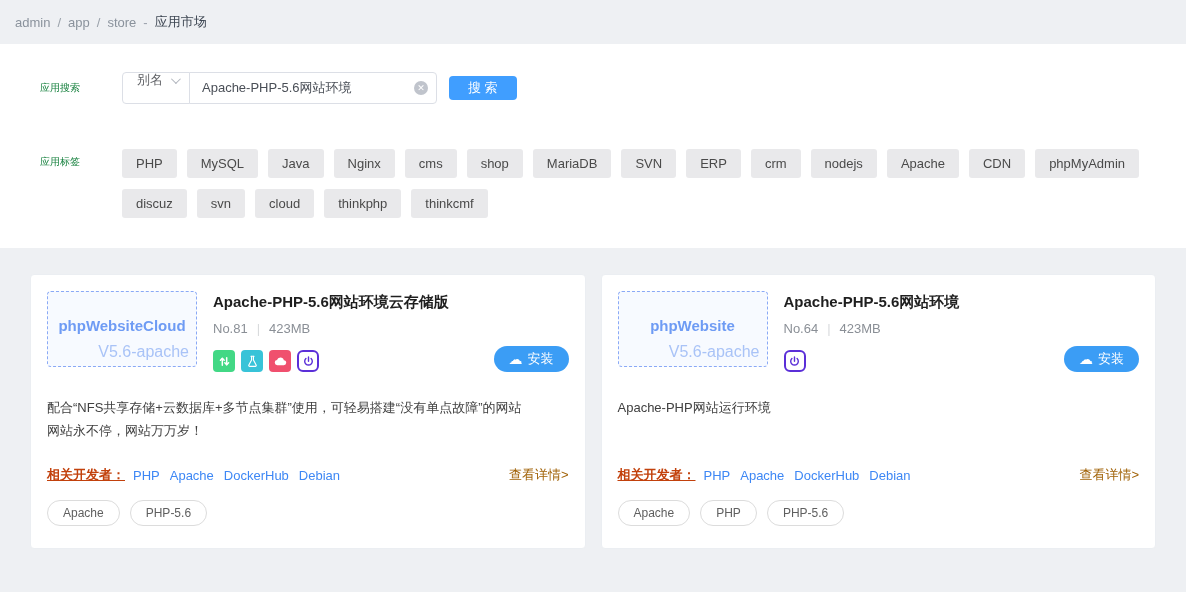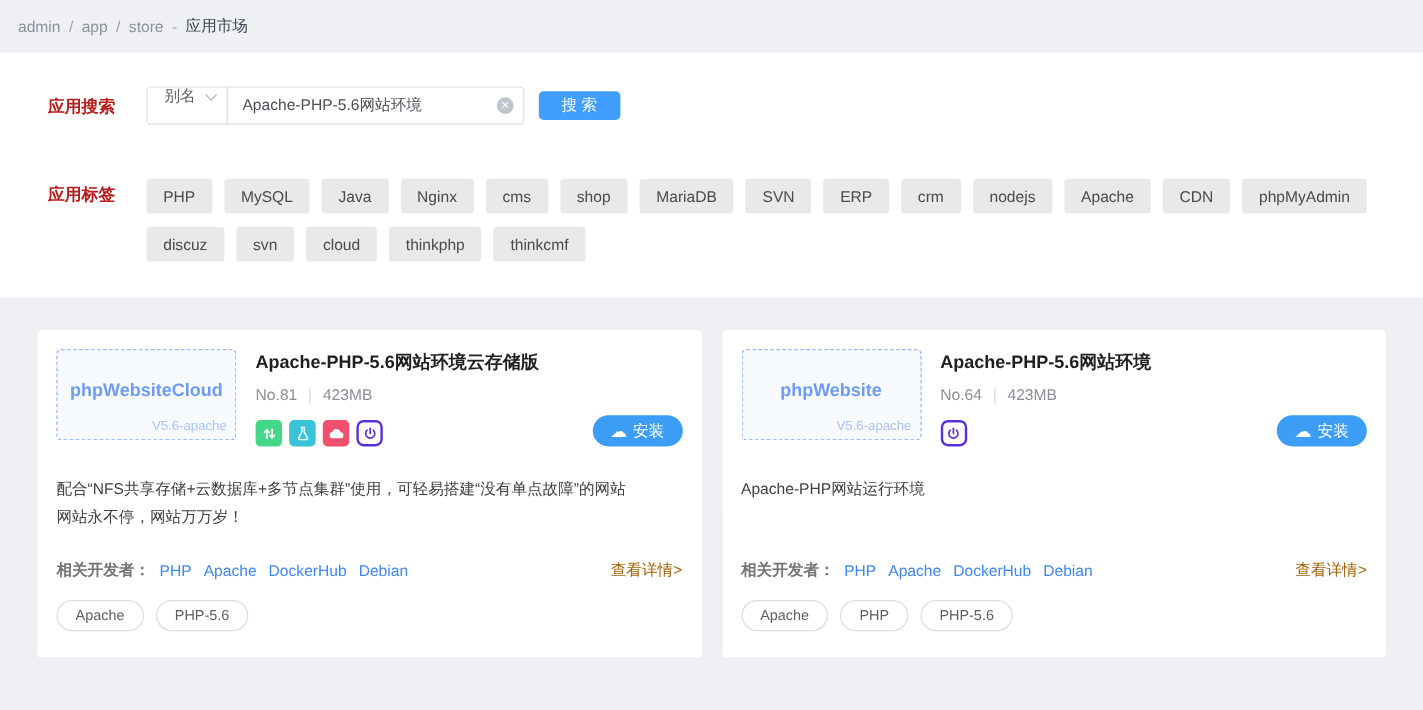--- a/index.html
+++ b/index.html
@@ -19,22 +19,22 @@
   .bc-sep, .bc-dash { margin:0 7px; color:#9aa1aa; }
   .bc-current { color:#3e4753;text-align:center; }
 
   
   .panel {
     background:#ffffff; padding:28px 40px 30px;
   }
   .panel-row { display:flex; align-items:flex-start; }
   .panel-row + .panel-row { margin-top:42px; }
   .panel-label {
-    width:82px; flex:0 0 82px; font-size:14px; color:#b91c1c;
-    font-weight:700; line-height:32px;
+    width:82px; flex:0 0 82px; font-size:10px; color:#15803d;
+    font-weight:400; line-height:32px;
   }
   .search-group { display:flex; align-items:center; }
   .select-box {
     height:32px; display:flex; align-items:center; padding:0 10px 16px 14px;
     border:1px solid #dcdfe6; border-radius:4px 0 0 4px; background:#fff;
     color:#606266; cursor:pointer; min-width:68px;
   }
   .chevron {
     width:7px; height:7px; border-right:1.5px solid #b0b5bd; border-bottom:1.5px solid #b0b5bd;
     transform:rotate(45deg) translateY(-2px); margin-left:8px; display:inline-block;
@@ -69,21 +69,21 @@
     display:flex; flex-direction:column;
   }
   .card-head { display:flex; }
   .logo-box {
     flex:0 0 150px; width:150px; height:76px; border:1px dashed #8aa9f6;
     border-radius:4px; background:#f7faff; position:relative;
     display:flex; align-items:center; justify-content:center;
   }
   .logo-title { color:#6e9bf4; font-weight:700; font-size:15px; margin-top:-8px; }
   .logo-version {
-    position:absolute; right:7px; bottom:5px; color:#a9c3f7; font-size:11px;
+    position:absolute; right:7px; bottom:5px; color:#a9c3f7; font-size:16px;
   }
   .head-right { flex:1; margin-left:16px; display:flex; flex-direction:column; }
   .card-title { font-size:15px; font-weight:700; color:#1f1f1f; margin-top:2px; }
   .card-meta { margin-top:9px; color:#8a8f96; font-size:13px; display:flex; align-items:center; }
   .meta-div { color:#d8dadd; margin:0 9px; }
   .badge-row { margin-top:10px; display:flex; align-items:flex-end; }
   .badge-icons { display:flex; gap:6px; }
   .app-badge {
     width:22px; height:22px; border-radius:4px; display:flex;
     align-items:center; justify-content:center;
@@ -96,21 +96,21 @@
     margin-left:auto; height:26px; padding:0 15px; border:none; border-radius:13px;
     background:#3b9df5; color:#fff; font-size:13px; cursor:pointer;
     display:flex; align-items:center; gap:5px; font-family:inherit;
   }
   .cloud-glyph { font-size:14px; line-height:1; }
   .card-desc {
     margin-top:24px; font-size:13px; color:#404040; line-height:1.8;
     white-space:pre-line; min-height:52px;
   }
   .dev-row { margin-top:18px; display:flex; align-items:center; }
-  .dev-label { font-weight:600; color:#737373; font-size:13px; margin-right:8px; }
+  .dev-label { font-weight:600; color:#c2410c; font-size:13px; margin-right:8px;text-decoration:underline; }
   .dev-link { color:#3d87f5; font-size:13px; margin-right:10px; cursor:pointer; text-decoration:none; }
   .details-link { margin-left:auto; color:#a16207; font-size:13px; cursor:pointer; }
   .card-tags { margin-top:16px; display:flex; gap:10px; }
   .card-tag {
     border:1px solid #dcdcdc; border-radius:13px; padding:5px 15px;
     color:#5f5f5f; font-size:12px; background:#fff; cursor:pointer; white-space:nowrap;
   }
 </style>
 </head>
 <body>

